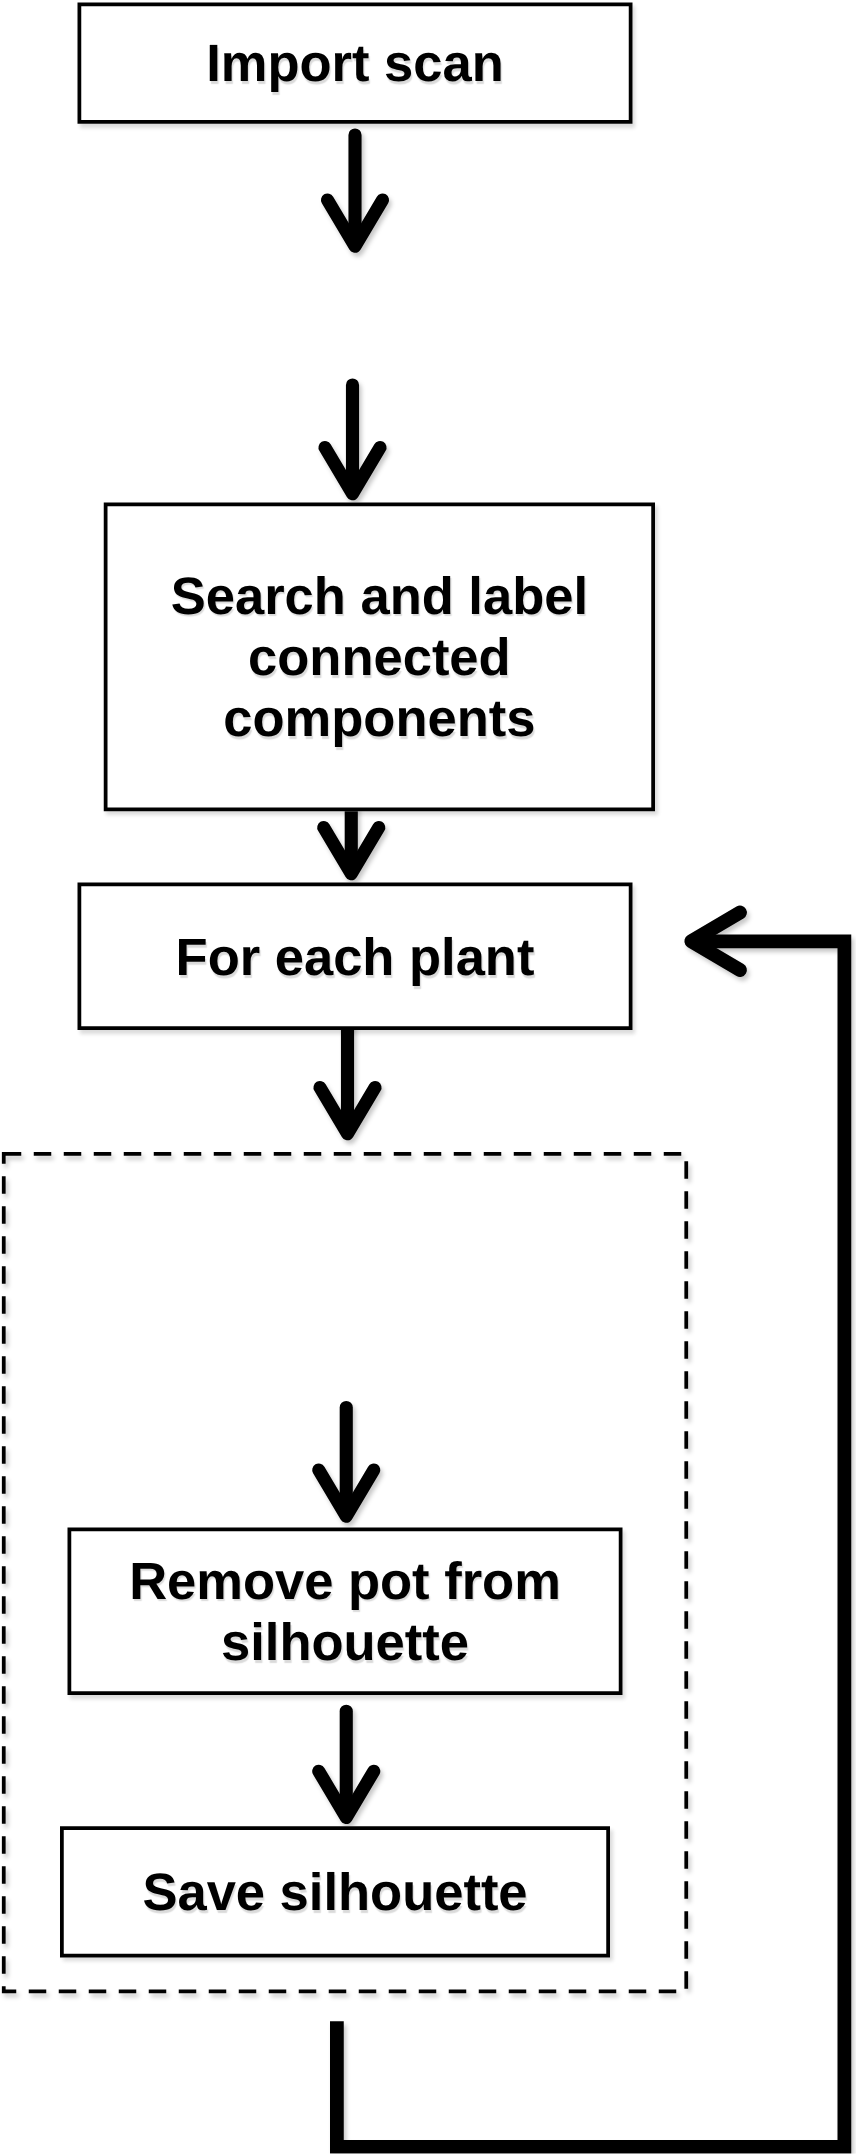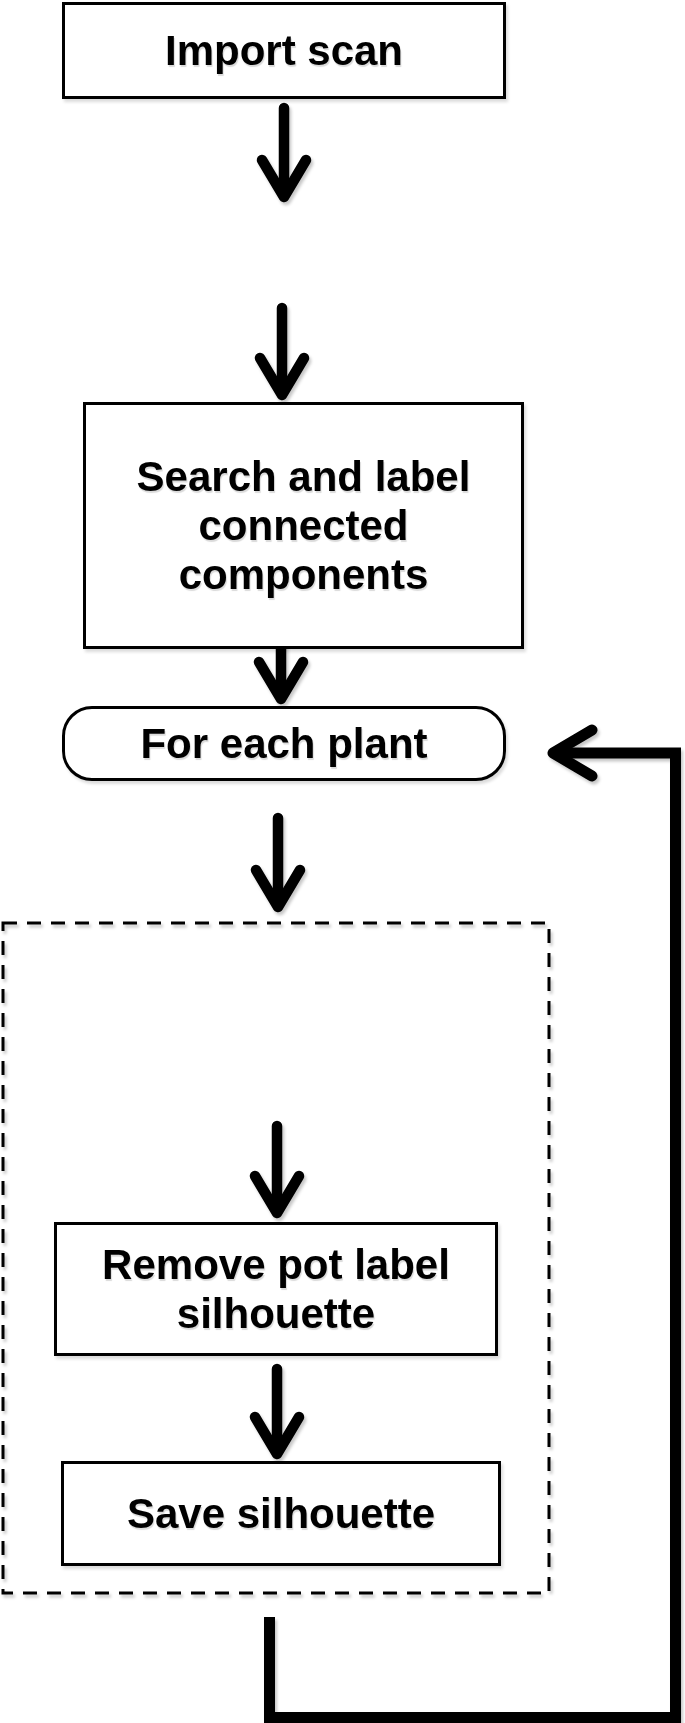--- a/index.html
+++ b/index.html
@@ -38,24 +38,24 @@
     font-size:42px;
     line-height:49px;
     color:var(--text);
     white-space:pre-line;
     text-shadow:1px 2px 1px rgba(0,0,0,0.15);
   }
   .nowrap{white-space:nowrap;}
   .box-import  {left:62px;  top:2px;    width:444px; height:97px;}
   .box-identify{left:62px;  top:209px;  width:444px; height:87px;}
   .box-search  {left:71px;  top:402px;  width:441px; height:247px;margin-left:12px;}
-  .box-foreach {left:62px;  top:706px;  width:444px; height:75px;border-radius:30px;}
+  .box-foreach {left:62px;  top:706px;  width:444px; height:118px;}
   .box-find    {left:56px;  top:951px;  width:442px; height:162px;}
   .box-remove  {left:54px;  top:1222px; width:444px; height:134px;}
-  .box-save    {left:61px;  top:1461px; width:440px; height:105px;}
+  .box-save    {left:48px;  top:1461px; width:440px; height:105px;}
 </style>
 </head>
 <body>
 
 <div class="canvas">
 
   <svg class="connectors" width="685" height="1723" viewBox="0 0 685 1723" xmlns="http://www.w3.org/2000/svg">
     <g class="ink" stroke="#000000" fill="none" stroke-linecap="butt">
 
       <rect x="3" y="923" width="546" height="670" stroke-width="3" stroke-dasharray="14 10"></rect>
@@ -108,21 +108,21 @@
 connected
 components</span>
   </div>
 
   <div class="node box-foreach">
     <span class="lbl nowrap">For each plant</span>
   </div>
 
 
   <div class="node box-remove">
-    <span class="lbl">Remove pot label
+    <span class="lbl">Remove pot from
 silhouette</span>
   </div>
 
   <div class="node box-save">
     <span class="lbl nowrap">Save silhouette</span>
   </div>
 
 </div>
 
 </body></html>

